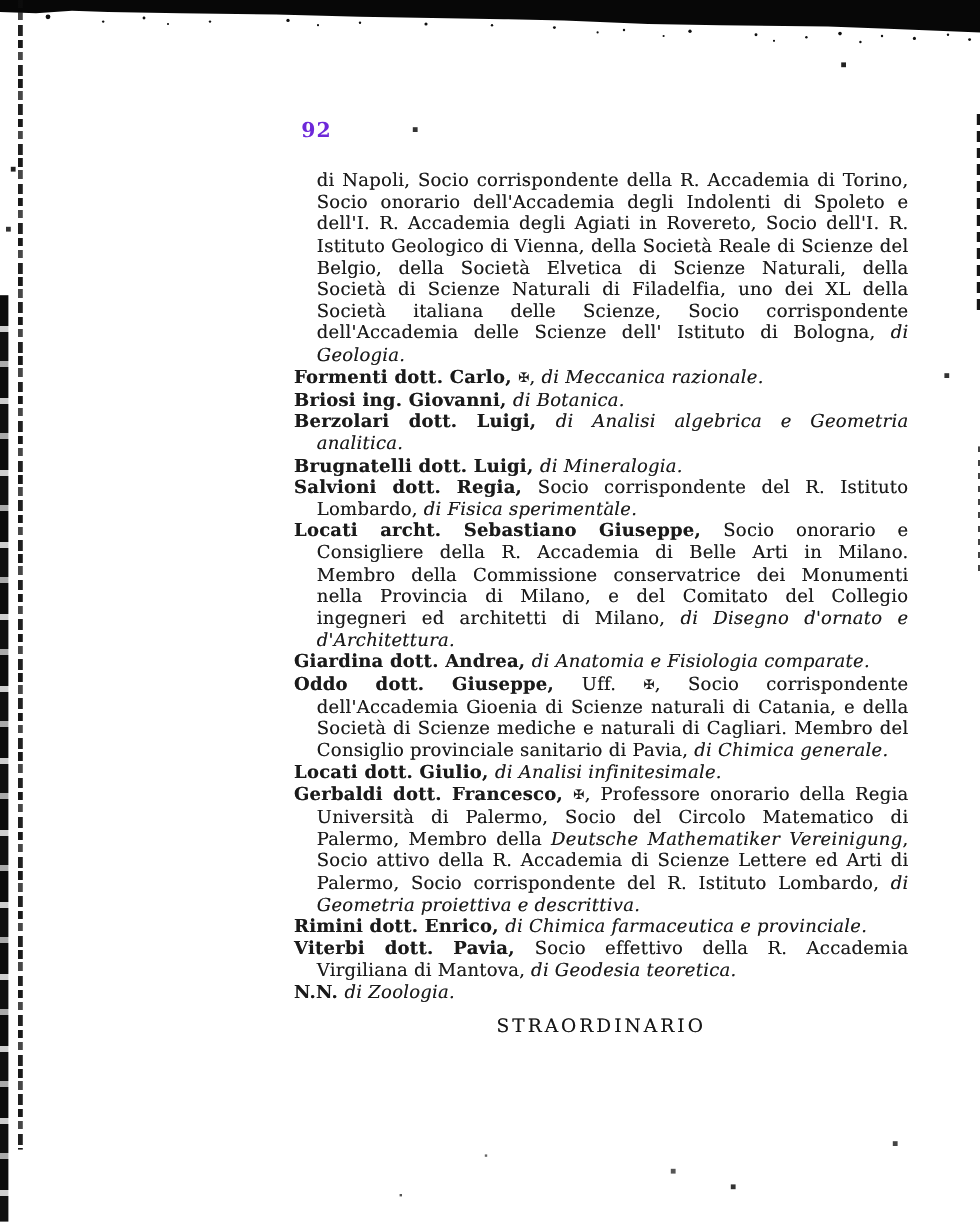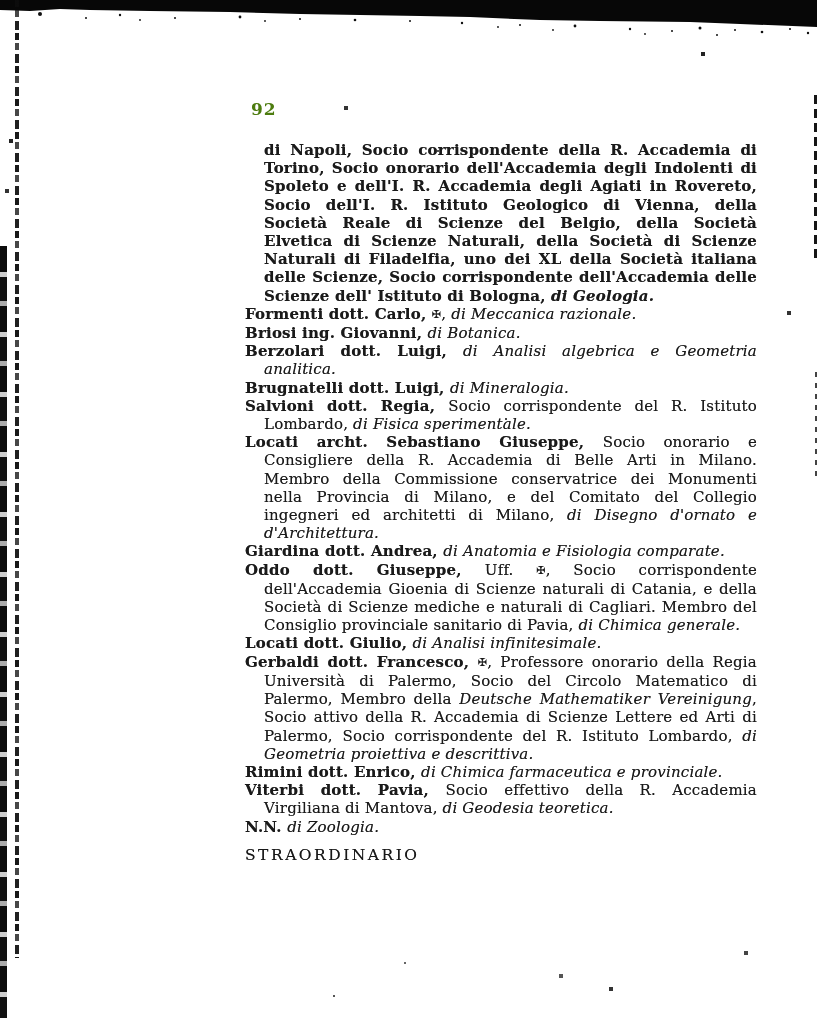--- a/index.html
+++ b/index.html
@@ -38,36 +38,37 @@
     position:absolute;top:0;left:0;width:2px;height:2px;background:transparent;
     box-shadow:
       345px 107px 0 1px #333, 437px 150px 0 0 #555, 702px 53px 0 1px #222,
       505px 418px 0 0 #444, 745px 952px 0 1px #444, 610px 988px 0 1px #333,
       333px 995px 0 0 #555, 404px 962px 0 0 #666, 560px 975px 0 1px #555,
       788px 312px 0 1px #333, 10px 140px 0 1px #222, 6px 190px 0 1px #333;
   }
   
   .page-number{
     position:absolute;left:251px;top:99px;
-    font-size:17px;font-weight:bold;color:#4d7c0f;letter-spacing:1px;
+    font-size:17px;font-weight:bold;color:#6d28d9;letter-spacing:1px;
   }
   .text-block{
     position:absolute;left:245px;top:141px;width:512px;
     font-size:15px;line-height:18.2px;color:#1a1a1a;
     letter-spacing:0.2px;
     text-shadow:0 0 0.5px rgba(10,10,10,.55);
   }
   .para{margin:0;text-align:justify;}
-  .continuation{margin-left:19px;font-weight:bold;}
+  .continuation{margin-left:19px;}
   .entry{padding-left:19px;text-indent:-19px;}
   .seg-b{font-weight:bold;}
   .seg-i{font-style:italic;}
   .seg-s{font-size:11px;vertical-align:1px;}
   .section-heading{
     margin:10px 0 13px 0;
+    text-align:center;
     font-size:15.5px;font-weight:normal;
     letter-spacing:2.5px;color:#171717;
     text-shadow:0 0 0.5px rgba(10,10,10,.55);
   }
   .extra-list .para{line-height:19.4px;}
 </style>
 </head>
 <body>
 
 <div class="scan-page">

